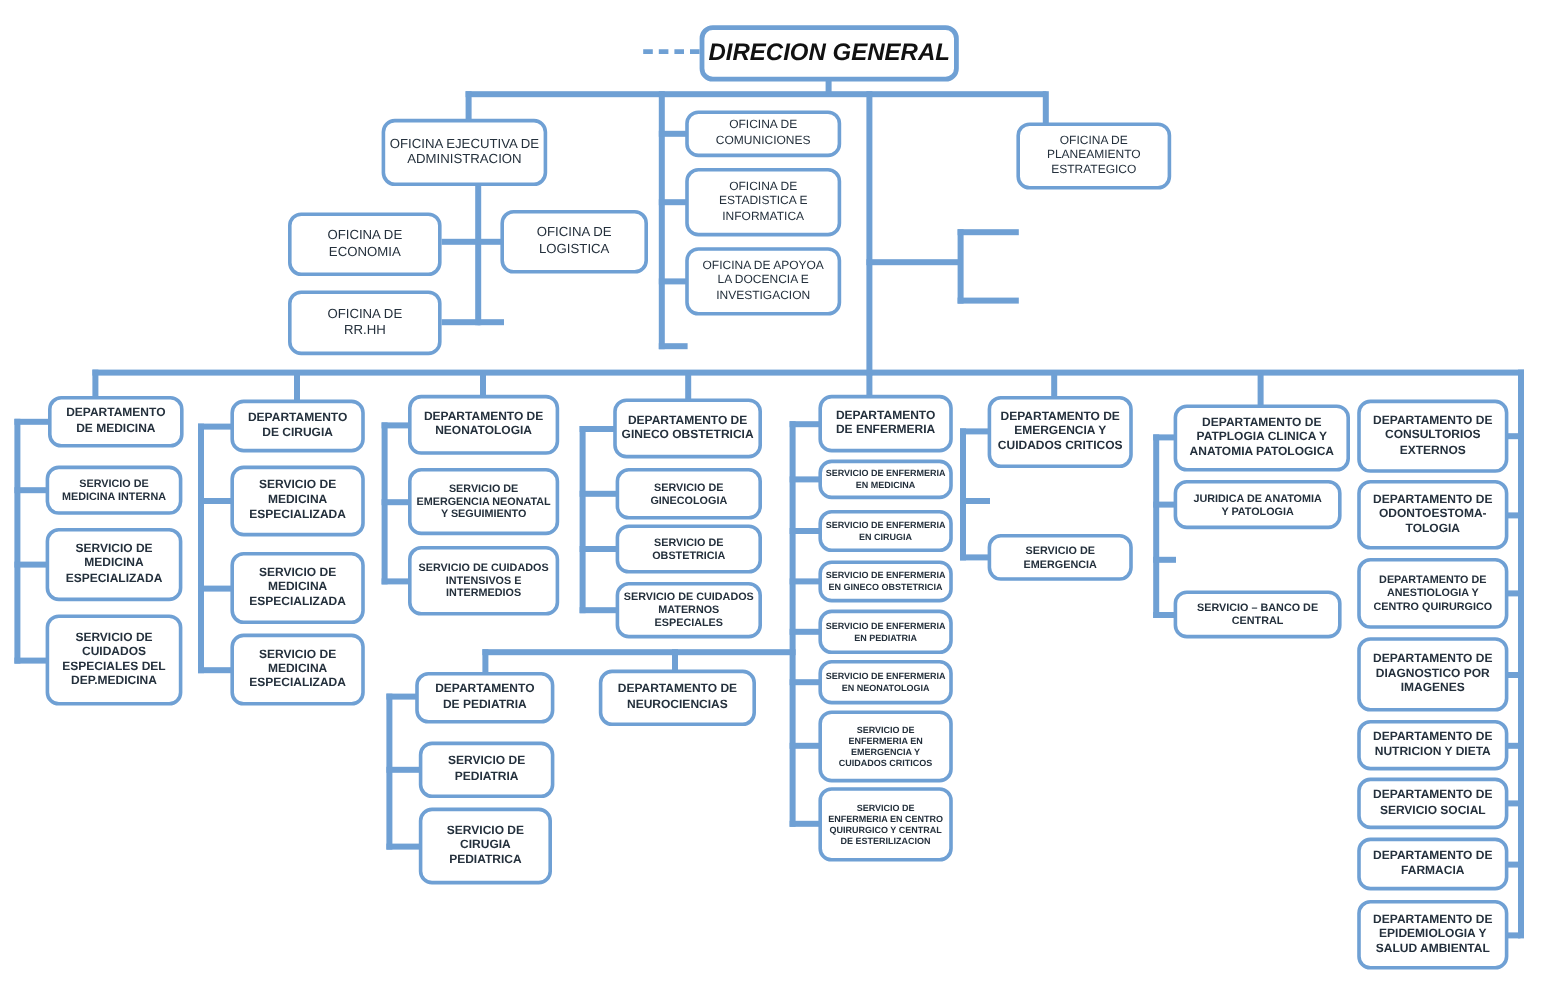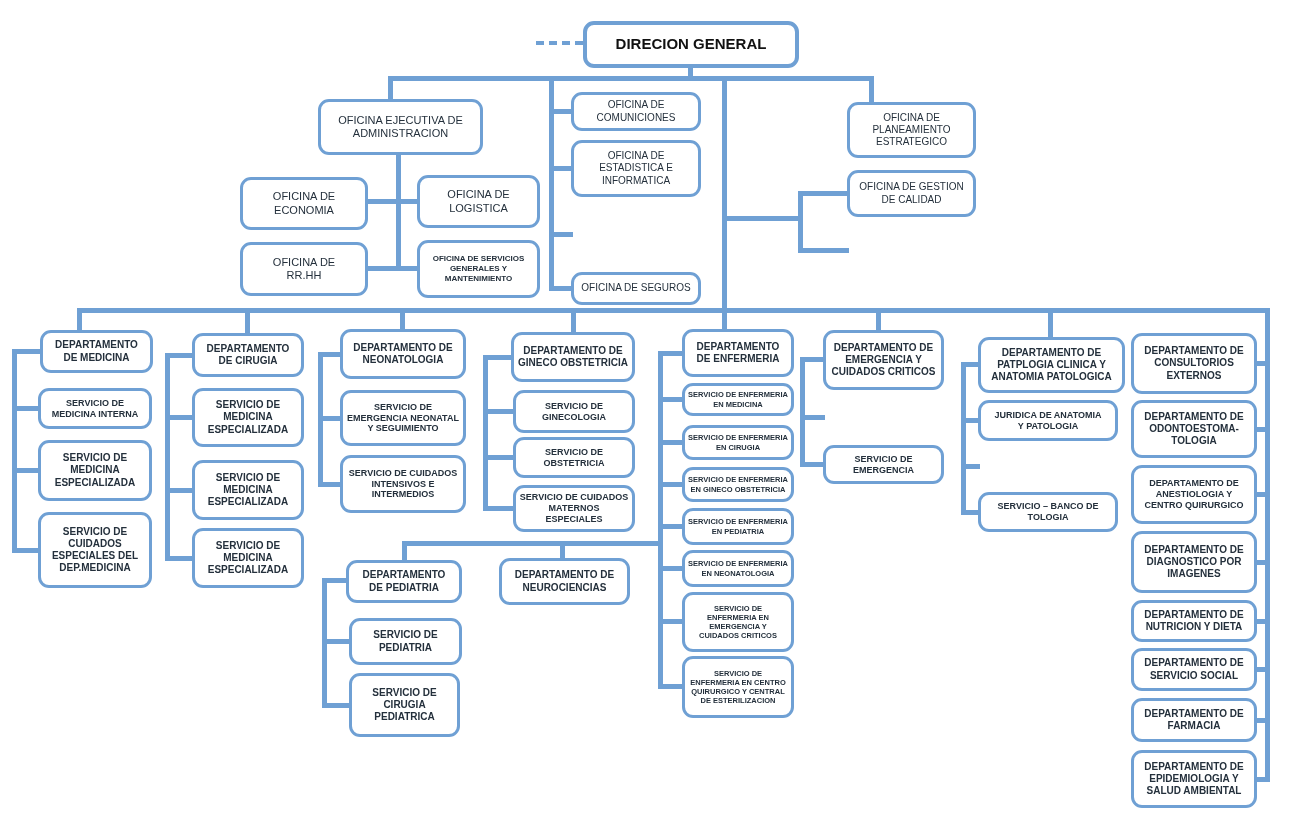--- a/index.html
+++ b/index.html
@@ -20,21 +20,21 @@
     display:flex;align-items:center;justify-content:center;
     text-align:center;
     padding:1px 3px;
     line-height:1.22;
     white-space:pre-line;
     overflow:hidden;
     z-index:2;
   }
   .ln{position:absolute;background:#6FA0D4;z-index:1;}
   .dash{position:absolute;height:0;border-top:4px dashed #6FA0D4;background:none;z-index:1;}
-  .s15{font-size:15px;font-weight:700;color:#111111;}
+  .s15{font-size:20px;font-weight:700;color:#111111;font-style:italic;}
   .s11{font-size:11px;}
   .s10{font-size:10px;}
   .s9{font-size:9px;}
   .s8{font-size:8px;}
   .s75{font-size:7.5px;align-items:center;}
   .b{font-weight:700;}
   .thick{border-width:4px;}
 </style>
 </head>
 <body>
@@ -133,44 +133,41 @@
   <div class="ln" style="left:402px;top:541px;width:261px;height:5px"></div>
   <div class="ln" style="left:402px;top:541px;width:5px;height:21px"></div>
   <div class="ln" style="left:560px;top:541px;width:5px;height:19px"></div>
   <div class="ln" style="left:322px;top:578px;width:5px;height:130px"></div>
   <div class="ln" style="left:322px;top:578px;width:26px;height:5px"></div>
   <div class="ln" style="left:322px;top:639px;width:29px;height:5px"></div>
   <div class="ln" style="left:322px;top:703px;width:29px;height:5px"></div>
 
   <div class="box s15 thick" style="left:583px;top:21px;width:216px;height:47px"><span>DIRECION GENERAL</span></div>
 
-  <div class="box s11" style="left:318px;top:99px;width:165px;height:56px"><span>OFICINA EJECUTIVA DE
+  <div class="box s11" style="left:318px;top:99px;width:138px;height:56px"><span>OFICINA EJECUTIVA DE
 ADMINISTRACION</span></div>
   <div class="box s11" style="left:240px;top:177px;width:128px;height:53px"><span>OFICINA DE
 ECONOMIA</span></div>
   <div class="box s11" style="left:417px;top:175px;width:123px;height:53px"><span>OFICINA DE
 LOGISTICA</span></div>
   <div class="box s11" style="left:240px;top:242px;width:128px;height:54px"><span>OFICINA DE
 RR.HH</span></div>
-  <div class="box s8 b" style="left:417px;top:240px;width:123px;height:58px"><span>OFICINA DE SERVICIOS
-GENERALES Y
-MANTENIMIENTO</span></div>
 
   <div class="box s10" style="left:571px;top:92px;width:130px;height:39px"><span>OFICINA DE
 COMUNICIONES</span></div>
   <div class="box s10" style="left:571px;top:140px;width:130px;height:57px"><span>OFICINA DE
 ESTADISTICA E
 INFORMATICA</span></div>
-  <div class="box s10" style="left:571px;top:272px;width:130px;height:33px"><span>OFICINA DE SEGUROS</span></div>
+  <div class="box s10" style="left:571px;top:206px;width:130px;height:57px"><span>OFICINA DE APOYOA
+LA DOCENCIA E
+INVESTIGACION</span></div>
 
   <div class="box s10" style="left:847px;top:102px;width:129px;height:56px"><span>OFICINA DE
 PLANEAMIENTO
 ESTRATEGICO</span></div>
-  <div class="box s10" style="left:847px;top:170px;width:129px;height:47px"><span>OFICINA DE GESTION
-DE CALIDAD</span></div>
 
   <div class="box s10 b" style="left:40px;top:330px;width:113px;height:43px"><span>DEPARTAMENTO
 DE MEDICINA</span></div>
   <div class="box s9 b" style="left:38px;top:388px;width:114px;height:41px"><span>SERVICIO DE
 MEDICINA INTERNA</span></div>
   <div class="box s10 b" style="left:38px;top:440px;width:114px;height:61px"><span>SERVICIO DE
 MEDICINA
 ESPECIALIZADA</span></div>
   <div class="box s10 b" style="left:38px;top:512px;width:114px;height:76px"><span>SERVICIO DE
 CUIDADOS
@@ -243,21 +240,21 @@
 CUIDADOS CRITICOS</span></div>
   <div class="box s9 b" style="left:823px;top:445px;width:121px;height:39px"><span>SERVICIO DE
 EMERGENCIA</span></div>
 
   <div class="box s10 b" style="left:978px;top:337px;width:147px;height:56px"><span>DEPARTAMENTO DE
 PATPLOGIA CLINICA Y
 ANATOMIA PATOLOGICA</span></div>
   <div class="box s9 b" style="left:978px;top:400px;width:140px;height:41px"><span>JURIDICA DE ANATOMIA
 Y PATOLOGIA</span></div>
   <div class="box s9 b" style="left:978px;top:492px;width:140px;height:40px"><span>SERVICIO – BANCO DE
-TOLOGIA</span></div>
+CENTRAL</span></div>
 
   <div class="box s10 b" style="left:1131px;top:333px;width:126px;height:61px"><span>DEPARTAMENTO DE
 CONSULTORIOS
 EXTERNOS</span></div>
   <div class="box s10 b" style="left:1131px;top:400px;width:126px;height:58px"><span>DEPARTAMENTO DE
 ODONTOESTOMA-
 TOLOGIA</span></div>
   <div class="box s9 b" style="left:1131px;top:465px;width:126px;height:59px"><span>DEPARTAMENTO DE
 ANESTIOLOGIA Y
 CENTRO QUIRURGICO</span></div>

